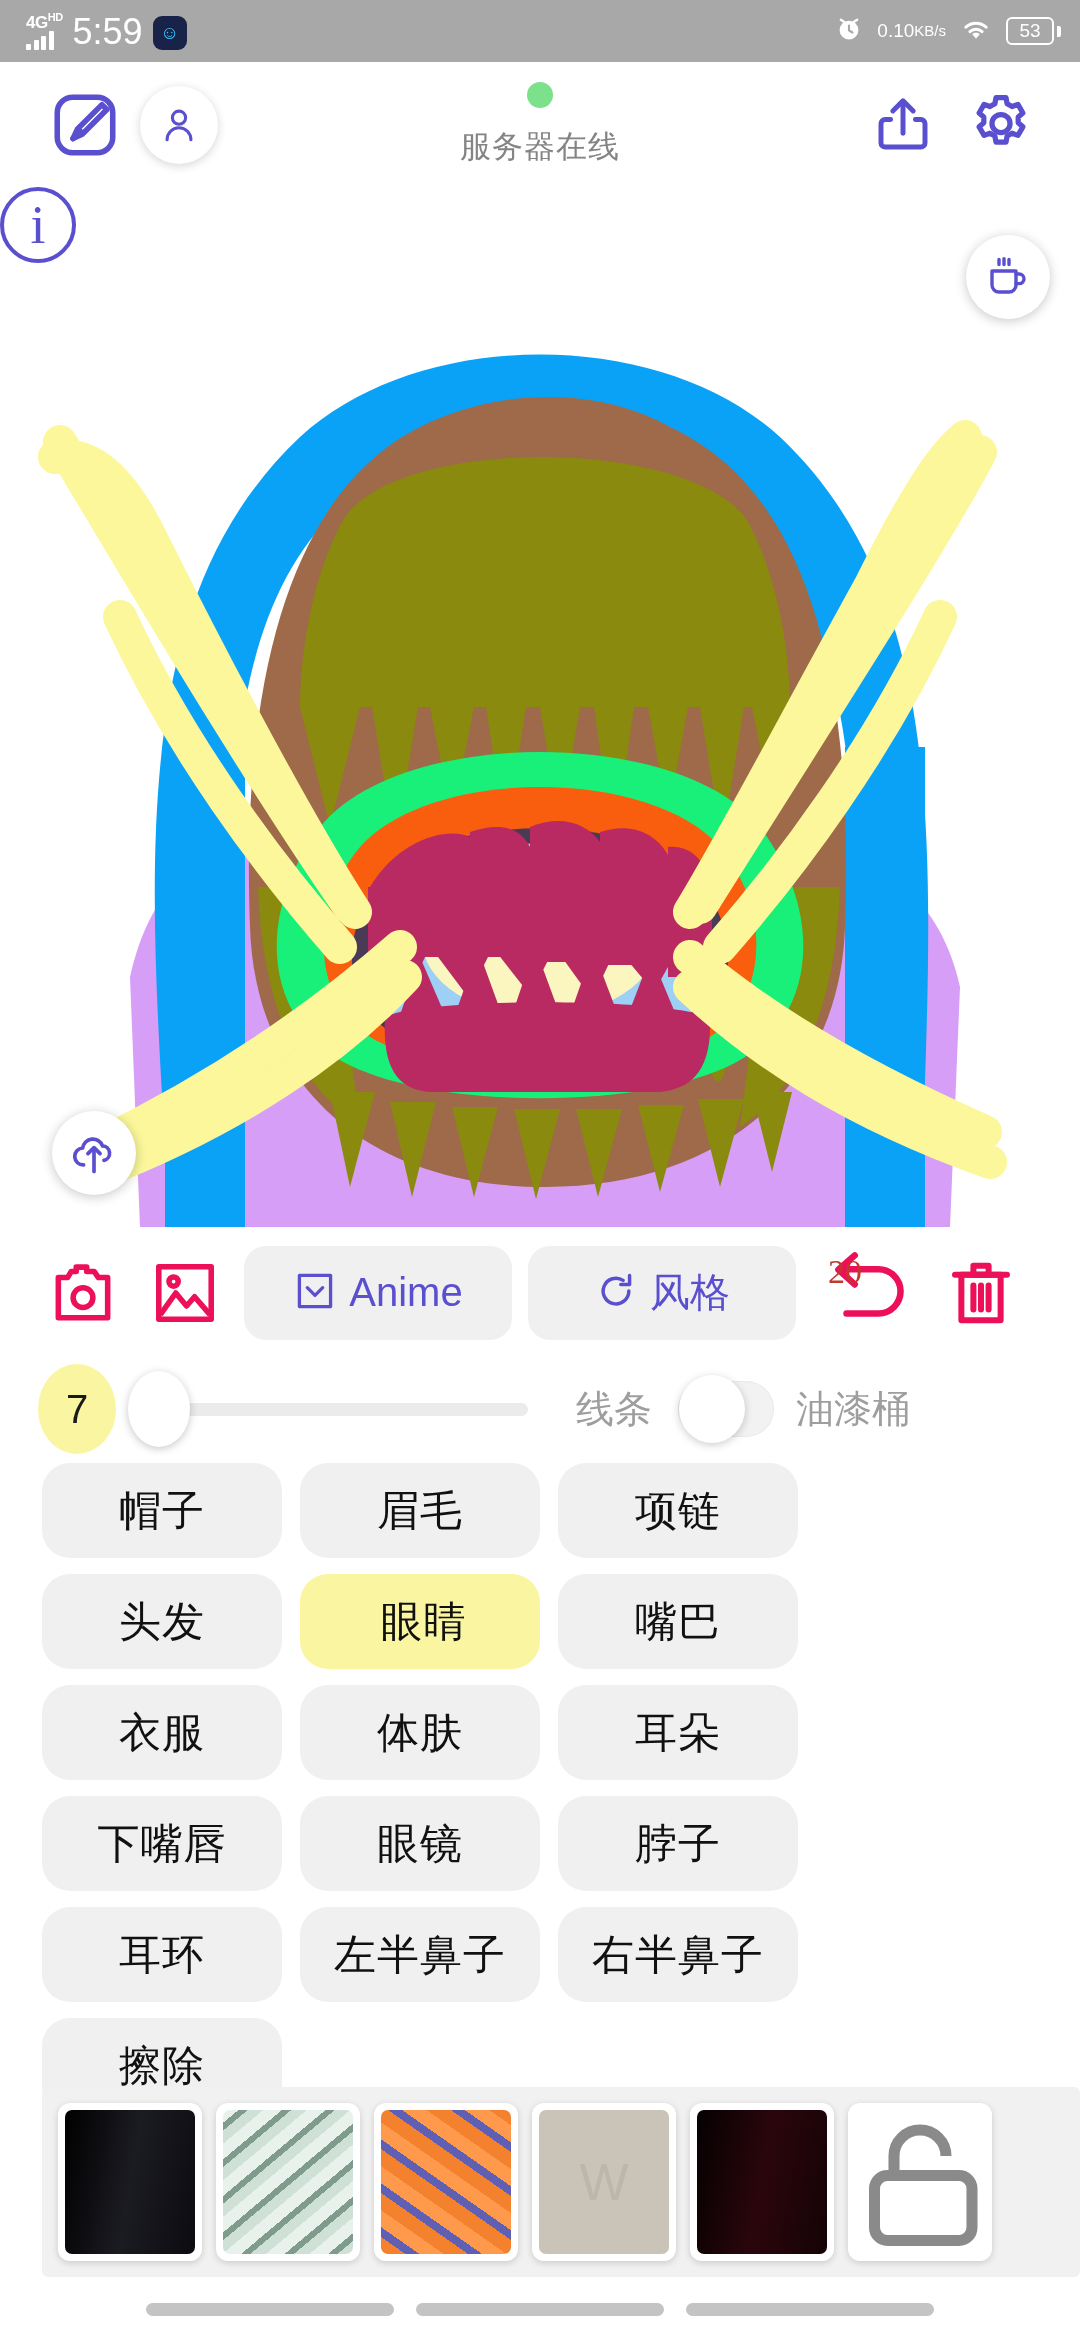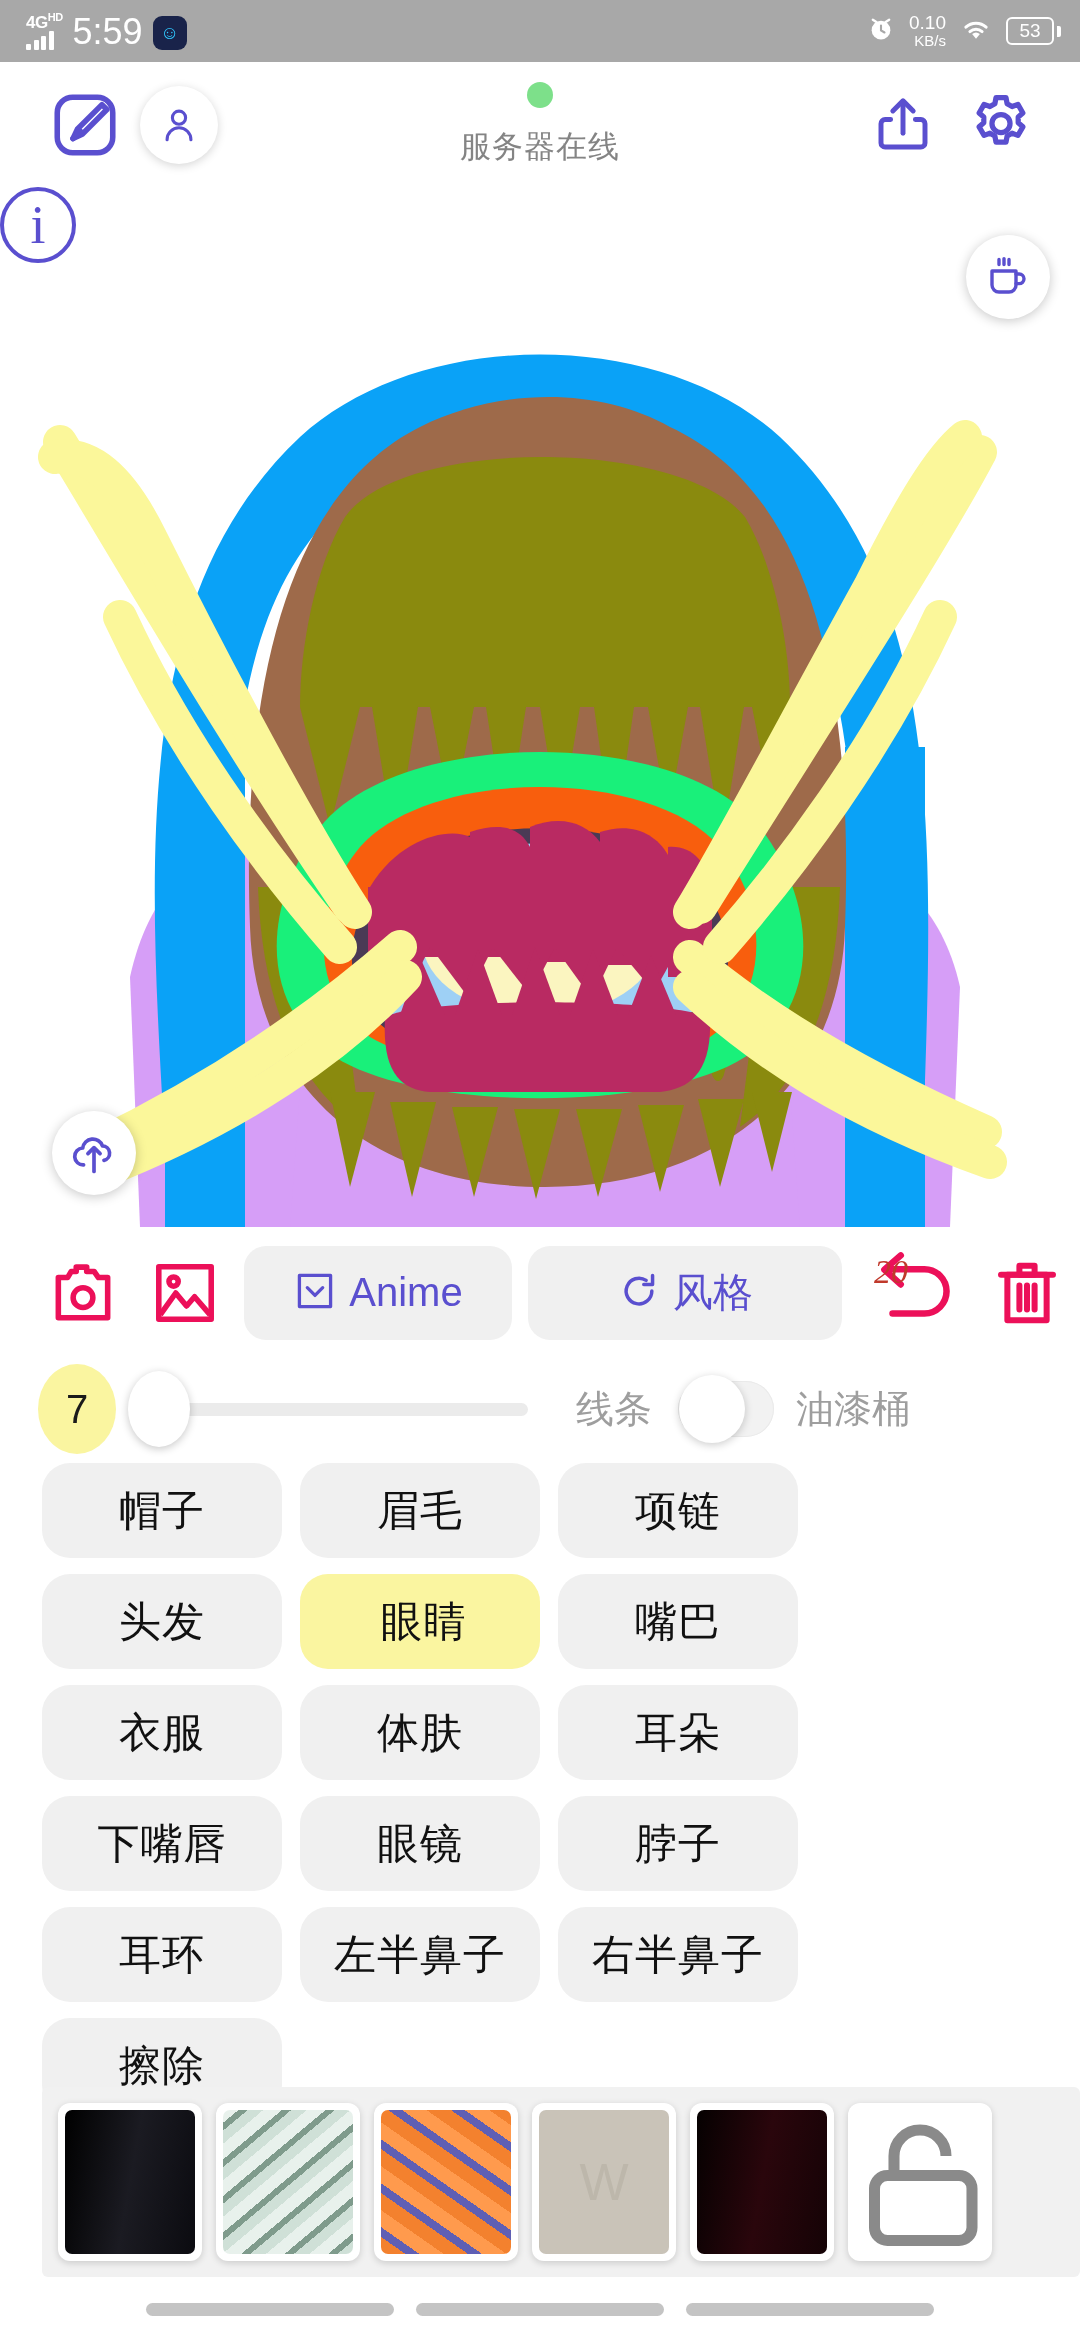--- a/index.html
+++ b/index.html
@@ -27,21 +27,21 @@
   .sig-bars i:nth-child(1){height:6px;}
   .sig-bars i:nth-child(2){height:10px;}
   .sig-bars i:nth-child(3){height:14px;}
   .sig-bars i:nth-child(4){height:19px;}
   #status-clock{font-size:36px;font-weight:500;letter-spacing:0px;line-height:1;}
   #app-badge{
     width:34px;height:34px;border-radius:9px;background:#19234a;
     display:flex;align-items:center;justify-content:center;
     font-size:19px;color:#2fc8ff;
   }
-  .speed{display:flex;flex-direction:column;align-items:flex-end;line-height:1.05;}
+  .speed{display:flex;flex-direction:row;align-items:center;line-height:1.05;}
   .speed .v{font-size:19px;}
   .speed .u{font-size:15px;}
   .batt{
     min-width:48px;height:28px;border:2.5px solid #ffffff;border-radius:6px;
     display:flex;align-items:center;justify-content:center;
     font-size:19px;font-weight:normal;padding:0 4px;
   }
   .batt::after{
     content:"";position:absolute;margin-left:58px;width:4px;height:11px;
     background:#ffffff;border-radius:0 2px 2px 0;
@@ -95,23 +95,23 @@
   .tool-icon-btn{
     width:86px;height:86px;display:flex;align-items:center;justify-content:center;
     cursor:pointer;flex:none;
   }
   .pill-btn{
     height:94px;background:#f0f0f0;border-radius:22px;
     display:flex;align-items:center;justify-content:center;gap:12px;
     padding:0 26px;cursor:pointer;flex:none;text-align:center;
   }
   #anime-button{width:268px;}
-  #style-button{width:314px;}
+  #style-button{width:268px;}
   .pill-label{font-size:40px;color:#5a4fcf;letter-spacing:0px;}
-  #undo-button{position:relative;width:110px;height:90px;cursor:pointer;flex:none;font-style:italic;}
+  #undo-button{position:relative;width:110px;height:90px;cursor:pointer;flex:none;}
   #undo-count{
     position:absolute;left:16px;top:8px;font-size:34px;color:#c0392b;
     line-height:0.95;text-align:left;font-family:"Liberation Serif",serif;
   }
   #trash-button{width:86px;height:96px;flex:none;cursor:pointer;
     display:flex;align-items:center;justify-content:center;}
 
   
   #slider-row{
     position:absolute;top:1355px;left:0;width:1080px;height:108px;

